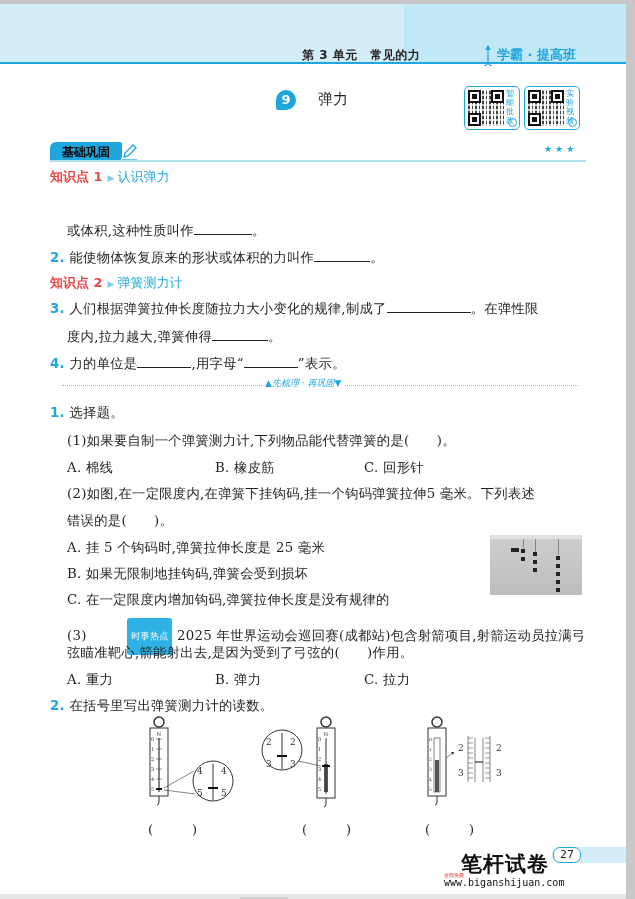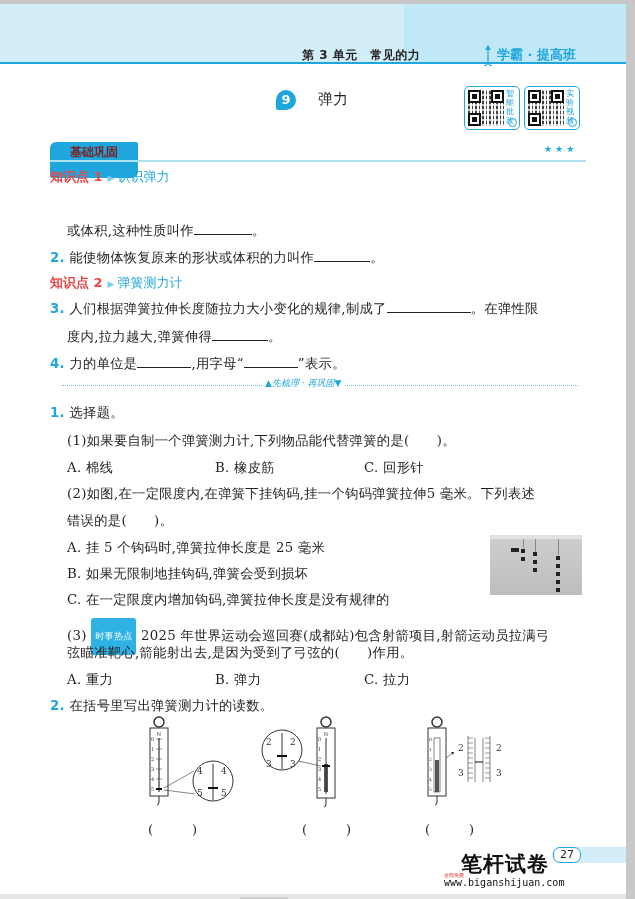--- a/index.html
+++ b/index.html
@@ -19,38 +19,38 @@
 
   .qr{position:absolute;top:82px;width:54px;height:42px;border:1.5px solid #1fa6dd;border-radius:5px;background:#fff;}
   .qr .code{position:absolute;left:3px;top:3px;width:36px;height:36px;background:
      repeating-linear-gradient(90deg,#222 0 2px,#fff 2px 4px,#222 4px 5px,#fff 5px 7px),
      #222;opacity:.85;}
   .qr .code::before{content:"";position:absolute;inset:0;background:repeating-linear-gradient(0deg,rgba(255,255,255,.7) 0 2px,transparent 2px 5px);}
   .qr .finder{position:absolute;width:9px;height:9px;border:2px solid #111;background:#fff;box-shadow:inset 0 0 0 2px #fff, inset 0 0 0 5px #111;}
   .qr .label{position:absolute;left:41px;top:2px;width:10px;font-family:"DejaVu Sans",sans-serif;font-size:8px;line-height:9px;color:#1fa6dd;}
   .qr .play{position:absolute;right:2px;bottom:2px;width:7px;height:7px;border:1px solid #1fa6dd;border-radius:50%;}
 
-  .section-tag{position:absolute;left:50px;top:138px;height:36px;padding:0 20px;background:#1fa6dd;border-radius:6px 2px 6px 2px;color:#7f1d1d;font-family:"DejaVu Sans",sans-serif;font-weight:bold;font-size:12px;line-height:20px;}
+  .section-tag{position:absolute;left:50px;top:138px;height:20px;padding:0 12px;background:#1fa6dd;border-radius:6px 2px 6px 2px;color:#000000;font-family:"DejaVu Sans",sans-serif;font-weight:bold;font-size:12px;line-height:20px;}
   .pencil-icon{position:absolute;left:120px;top:139px;width:18px;height:18px;}
   .section-line{position:absolute;left:50px;top:156px;width:536px;height:2px;background:#aee0f3;}
   .stars{position:absolute;left:544px;top:140px;color:#1fa6dd;font-size:9px;letter-spacing:3px;font-family:"DejaVu Sans",sans-serif;}
 
   .kp{position:absolute;left:50px;font-family:"DejaVu Sans",sans-serif;font-size:13px;white-space:nowrap;}
   .kp .kp-num{color:#ef4444;font-weight:bold;}
   .kp .tri{color:#7fcdee;font-size:9px;margin:0 3px 0 5px;}
   .kp .kp-name{color:#1fa6dd;}
 
   .line{position:absolute;font-size:13.3px;white-space:nowrap;letter-spacing:0.3px;}
   .num{color:#1fa6dd;font-family:"DejaVu Sans",sans-serif;font-weight:bold;}
   .blank{display:inline-block;border-bottom:1px solid #231f20;height:12px;vertical-align:baseline;}
 
   .divider{position:absolute;left:62px;top:381px;width:516px;height:1px;border-top:1px dotted #6cc3ea;}
   .divider-label{position:absolute;left:262px;top:373px;background:#fff;padding:0 3px;font-size:9px;color:#1fa6dd;font-style:italic;white-space:nowrap;}
 
-  .hot-tag{display:inline-block;background:#2eb2e6;color:#fff;font-family:Liberation Sans, sans-serif;font-size:9px;padding:12px 4px;border-radius:3px;height:13px;line-height:13px;vertical-align:1px;}
+  .hot-tag{display:inline-block;background:#2eb2e6;color:#fff;font-family:Liberation Sans, sans-serif;font-size:9px;padding:12px 4px;border-radius:3px;height:13px;line-height:13px;vertical-align:1px;margin-left:36px;}
 
   .photo{position:absolute;left:490px;top:531px;width:92px;height:60px;background:linear-gradient(180deg,#cfcfcf 0,#bdbdbd 100%);}
   .photo .ruler{position:absolute;left:0;top:0;width:92px;height:4px;background:#e2e2e2;}
   .photo .w{position:absolute;width:4px;height:4px;background:#222;}
   .photo .s{position:absolute;width:1px;background:#888;top:4px;}
 
   .fig{position:absolute;top:712px;}
   .paren{position:absolute;top:817px;font-size:13px;}
 
   .footer-pill{position:absolute;left:552px;top:843px;width:74px;height:16px;background:#d3eef9;border-radius:8px 0 0 8px;}

